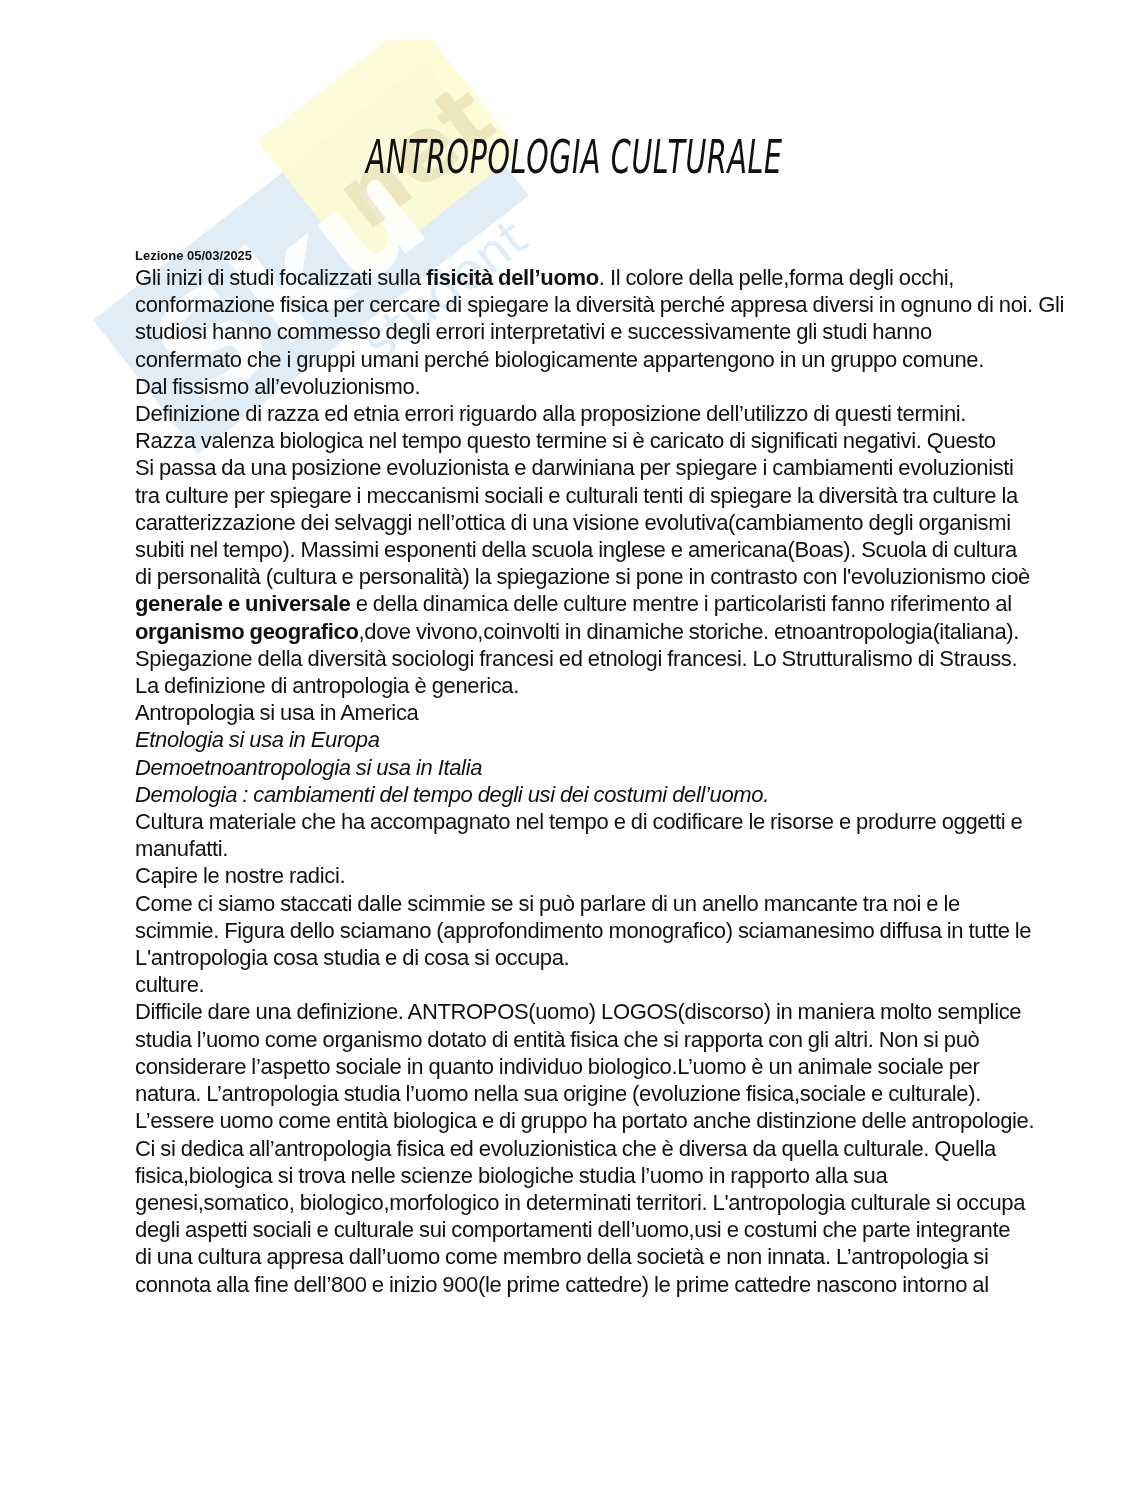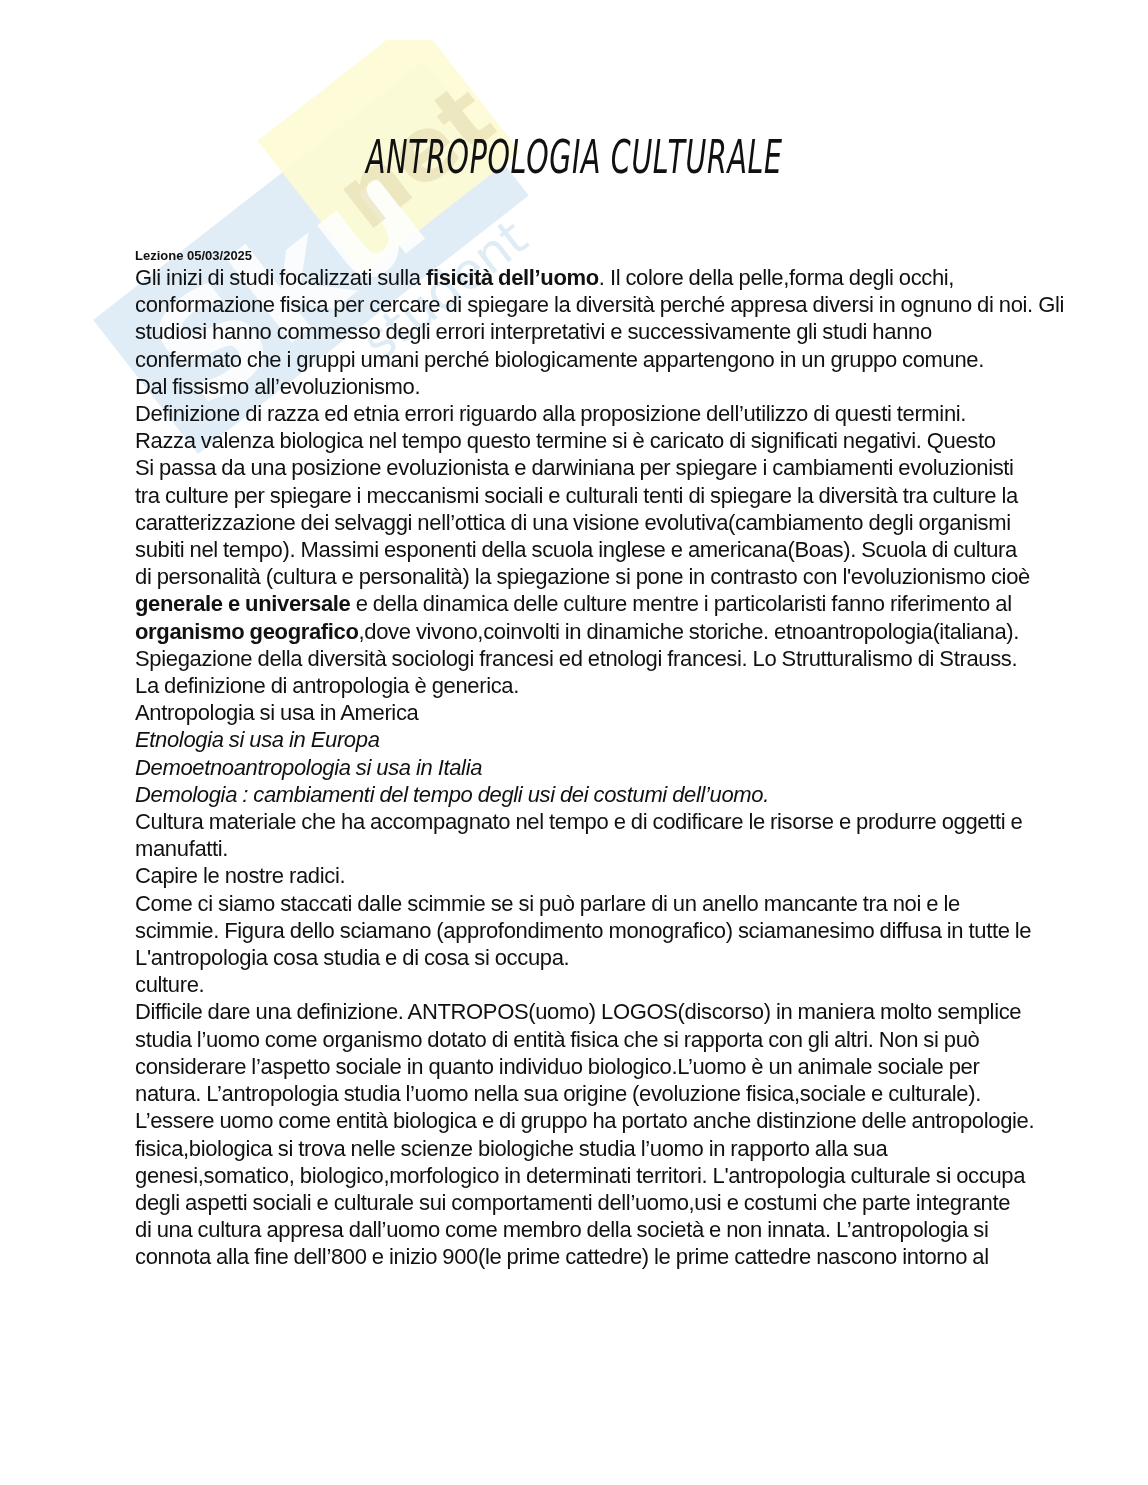--- a/index.html
+++ b/index.html
@@ -99,19 +99,20 @@
       <span class="line"><span>Capire le nostre radici.</span></span>
       <span class="line"><span>Come ci siamo staccati dalle scimmie se si può parlare di un anello mancante tra noi e le</span></span>
       <span class="line"><span>scimmie. Figura dello sciamano (approfondimento monografico) sciamanesimo diffusa in tutte le</span></span>
       <span class="line"><span>L'antropologia cosa studia e di cosa si occupa.</span></span>
       <span class="line"><span>culture.</span></span>
       <span class="line"><span>Difficile dare una definizione. ANTROPOS(uomo) LOGOS(discorso) in maniera molto semplice</span></span>
       <span class="line"><span>studia l’uomo come organismo dotato di entità fisica che si rapporta con gli altri. Non si può</span></span>
       <span class="line"><span>considerare l’aspetto sociale in quanto individuo biologico.L’uomo è un animale sociale per</span></span>
       <span class="line"><span>natura. L’antropologia studia l’uomo nella sua origine (evoluzione fisica,sociale e culturale).</span></span>
       <span class="line"><span>L’essere uomo come entità biologica e di gruppo ha portato anche distinzione delle antropologie.</span></span>
+      <span class="line"><span>Ci si dedica all’antropologia fisica ed evoluzionistica che è diversa da quella culturale. Quella</span></span>
       <span class="line"><span>fisica,biologica si trova nelle scienze biologiche studia l’uomo in rapporto alla sua</span></span>
       <span class="line"><span>genesi,somatico, biologico,morfologico in determinati territori. L'antropologia culturale si occupa</span></span>
       <span class="line"><span>degli aspetti sociali e culturale sui comportamenti dell’uomo,usi e costumi che parte integrante</span></span>
       <span class="line"><span>di una cultura appresa dall’uomo come membro della società e non innata. L’antropologia si</span></span>
       <span class="line"><span>connota alla fine dell’800 e inizio 900(le prime cattedre) le prime cattedre nascono intorno al</span></span>
     </div>
 </div>
 
 </body></html>

